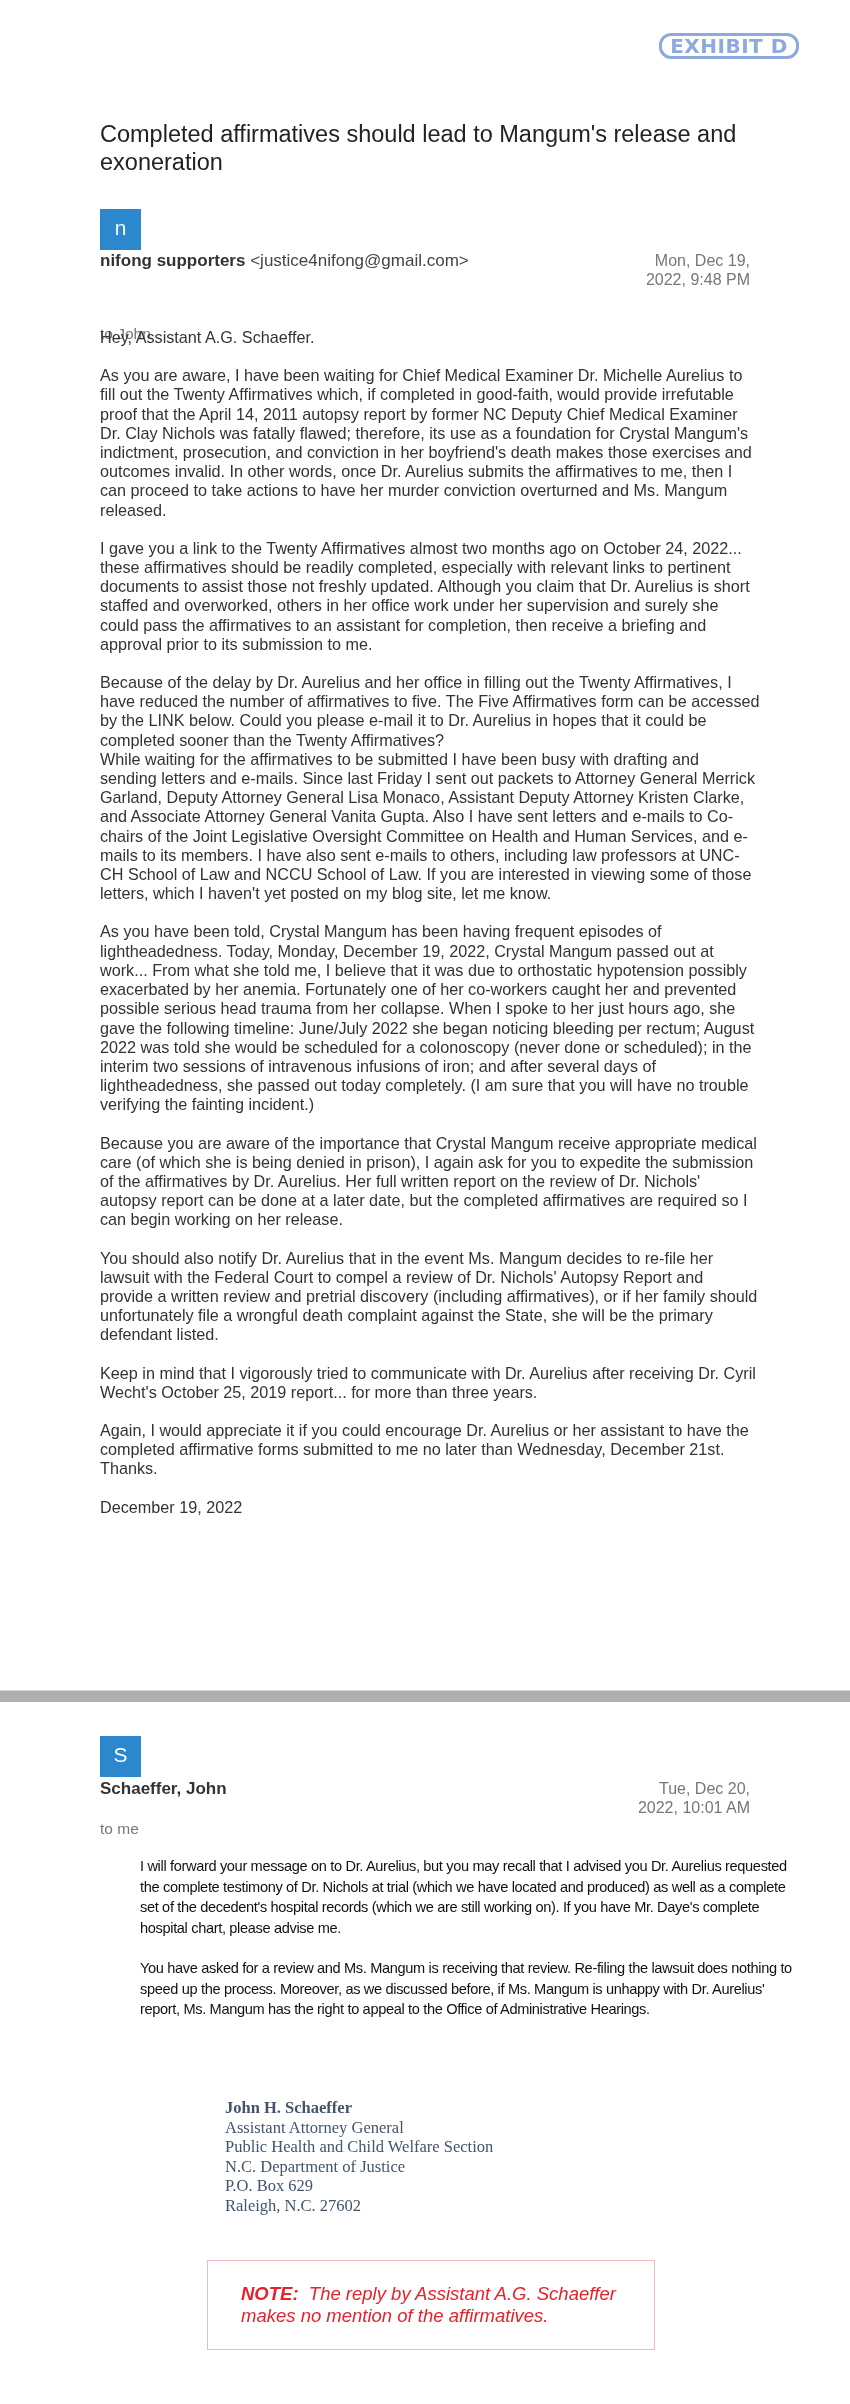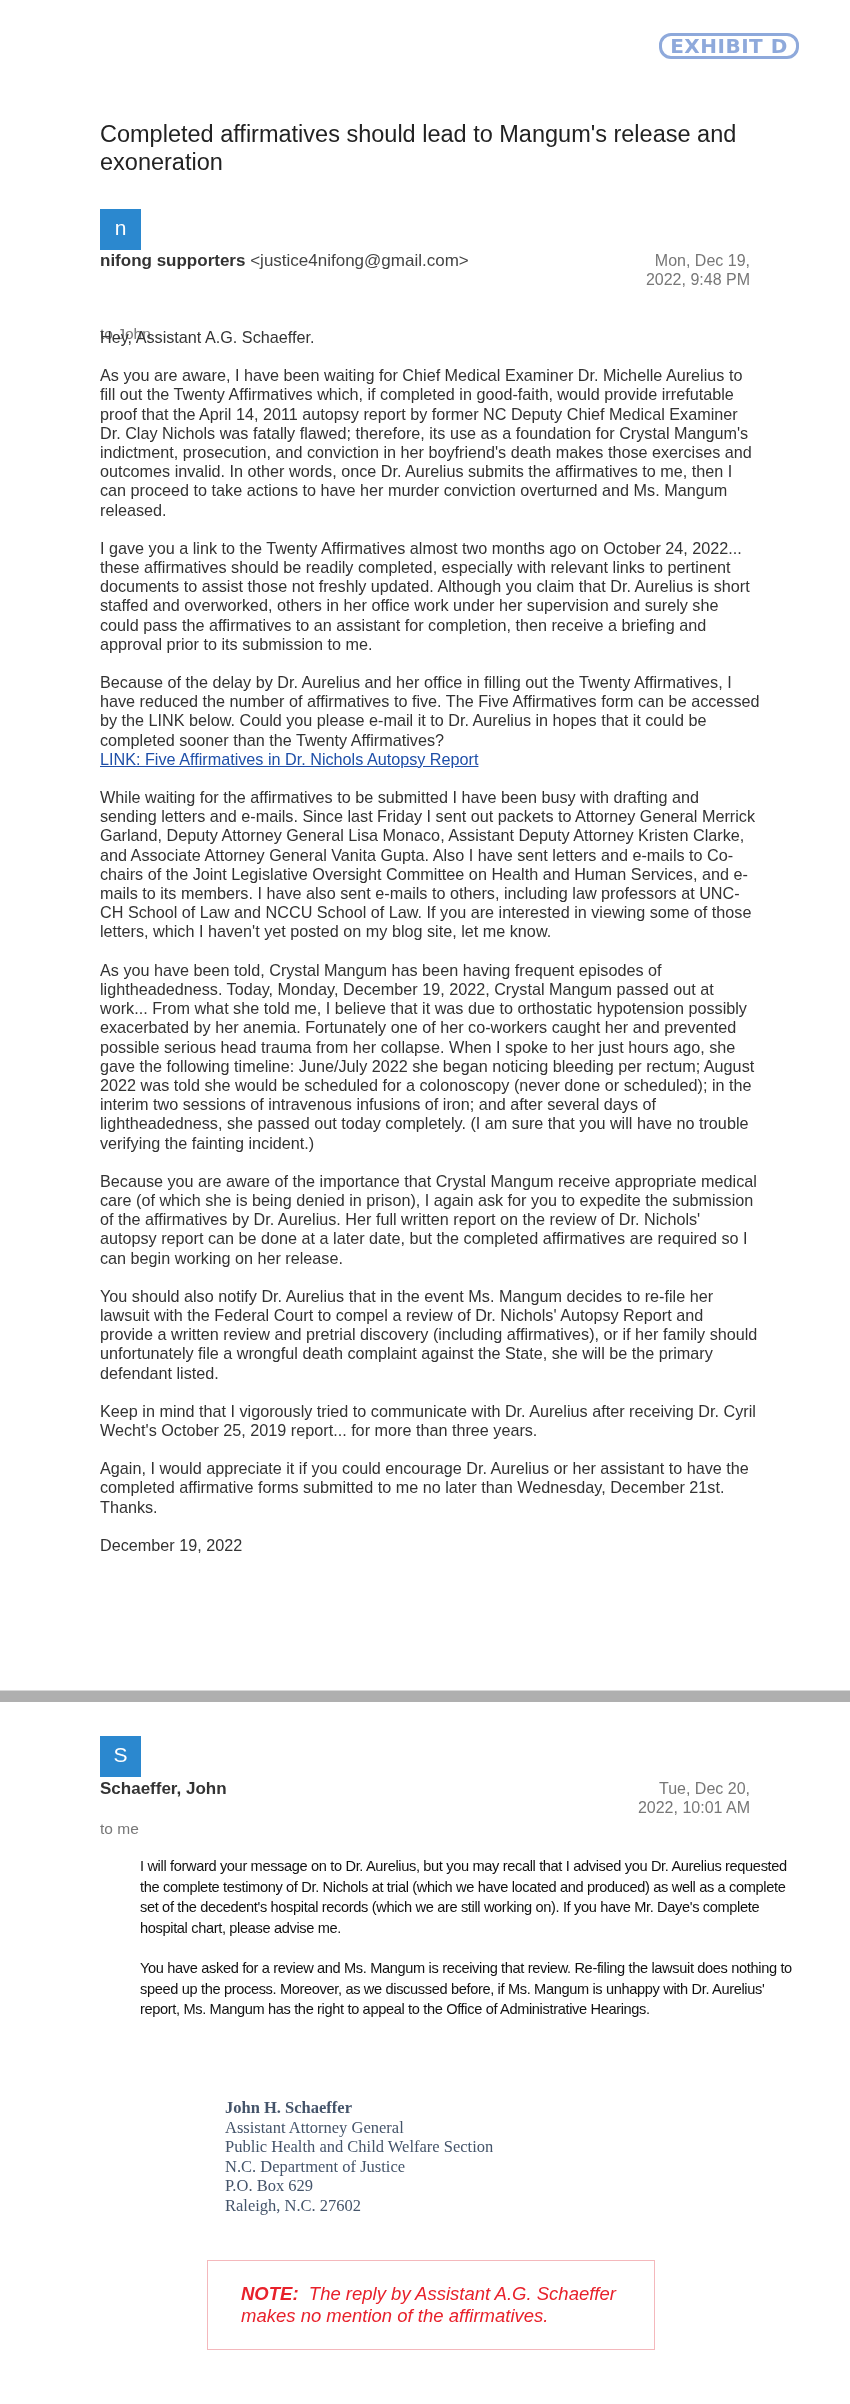--- a/index.html
+++ b/index.html
@@ -85,21 +85,20 @@
   <div>Mon, Dec 19,</div>
   <div>2022, 9:48 PM</div>
 </div>
 <div class="to" style="top:292px;margin-top:33px;">to John</div>
 
 <div class="body1">
   <p>Hey, Assistant A.G. Schaeffer.</p>
   <p>As you are aware, I have been waiting for Chief Medical Examiner Dr. Michelle Aurelius to fill out the Twenty Affirmatives which, if completed in good-faith, would provide irrefutable proof that the April 14, 2011 autopsy report by former NC Deputy Chief Medical Examiner Dr. Clay Nichols was fatally flawed; therefore, its use as a foundation for Crystal Mangum's indictment, prosecution, and conviction in her boyfriend's death makes those exercises and outcomes invalid.  In other words, once Dr. Aurelius submits the affirmatives to me, then I can proceed to take actions to have her murder conviction overturned and Ms. Mangum released.</p>
   <p>I gave you a link to the Twenty Affirmatives almost two months ago on October 24, 2022... these affirmatives should be readily completed, especially with relevant links to pertinent documents to assist those not freshly updated.  Although you claim that Dr. Aurelius is short staffed and overworked, others in her office work under her supervision and surely she could pass the affirmatives to an assistant for completion, then receive a briefing and approval prior to its submission to me.</p>
   <p class="tight">Because of the delay by Dr. Aurelius and her office in filling out the Twenty Affirmatives, I have reduced the number of affirmatives to five.  The Five Affirmatives form can be accessed by the LINK below.  Could you please e-mail it to Dr. Aurelius in hopes that it could be completed sooner than the Twenty Affirmatives?</p>
-  <p><a href="#">LINK:  Five Affirmatives in Dr. Nichols Autopsy Report</a></p>
   <p>While waiting for the affirmatives to be submitted I have been busy with drafting and sending letters and e-mails.  Since last Friday I sent out packets to Attorney General Merrick Garland, Deputy Attorney General Lisa Monaco, Assistant Deputy Attorney Kristen Clarke, and Associate Attorney General Vanita Gupta.  Also I have sent letters and e-mails to Co-chairs of the Joint Legislative Oversight Committee on Health and Human Services, and e-mails to its members.  I have also sent e-mails to others, including law professors at UNC-CH School of Law and NCCU School of Law.  If you are interested in viewing some of those letters, which I haven't yet posted on my blog site, let me know.</p>
   <p>As you have been told, Crystal Mangum has been having frequent episodes of lightheadedness.  Today, Monday, December 19, 2022, Crystal Mangum passed out at work... From what she told me, I believe that it was due to orthostatic hypotension possibly exacerbated by her anemia.  Fortunately one of her co-workers caught her and prevented possible serious head trauma from her collapse.  When I spoke to her just hours ago, she gave the following timeline:  June/July 2022 she began noticing bleeding per rectum; August 2022 was told she would be scheduled for a colonoscopy (never done or scheduled); in the interim two sessions of intravenous infusions of iron; and after several days of lightheadedness, she passed out today completely.   (I am sure that you will have no trouble verifying the fainting incident.)</p>
   <p>Because you are aware of the importance that Crystal Mangum receive appropriate medical care (of which she is being denied in prison), I again ask for you to expedite the submission of the affirmatives by Dr. Aurelius.  Her full written report on the review of Dr. Nichols' autopsy report can be done at a later date, but the completed affirmatives are required so I can begin working on her release.</p>
   <p>You should also notify Dr. Aurelius that in the event Ms. Mangum decides to re-file her lawsuit with the Federal Court to compel a review of Dr. Nichols' Autopsy Report and provide a written review and pretrial discovery (including affirmatives), or if her family should unfortunately file a wrongful death complaint against the State, she will be the primary defendant listed.</p>
   <p>Keep in mind that I vigorously tried to communicate with Dr. Aurelius after receiving Dr. Cyril Wecht's October 25, 2019 report... for more than three years.</p>
   <p>Again, I would appreciate it if you could encourage Dr. Aurelius or her assistant to have the completed affirmative forms submitted to me no later than Wednesday, December 21st.  Thanks.</p>
   <p>December 19, 2022</p>
 </div>
 
 <div class="separator"></div>

